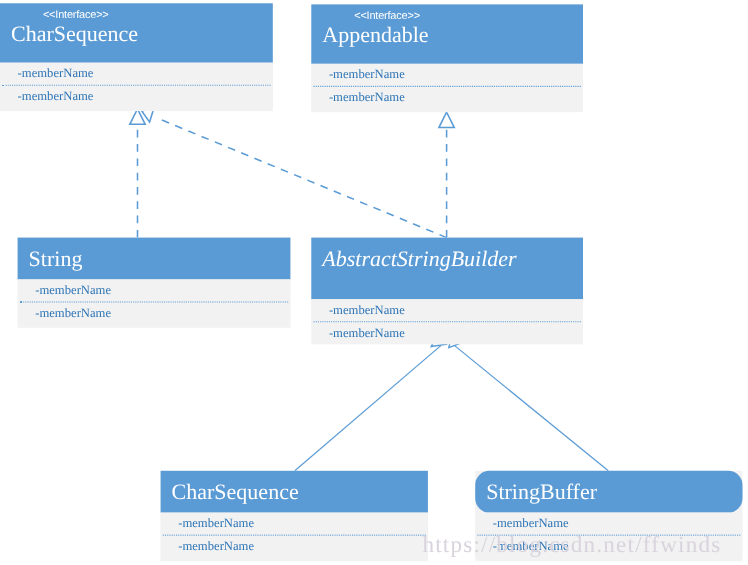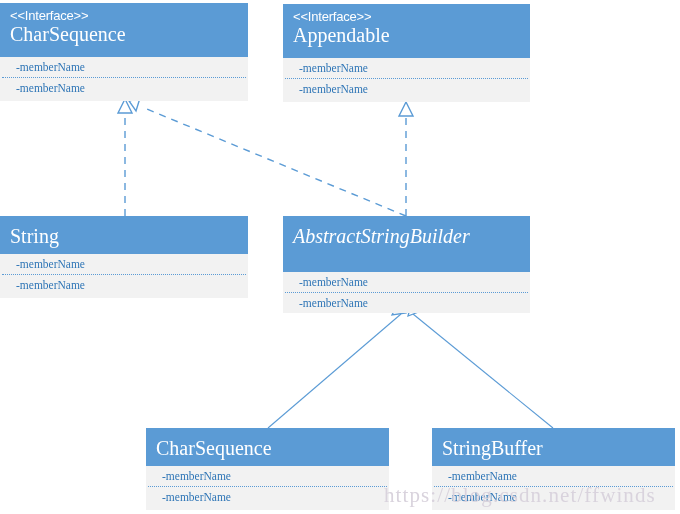--- a/index.html
+++ b/index.html
@@ -26,22 +26,23 @@
   }
   .uml-header {
     background: #5B9BD5;
     color: #ffffff;
     box-sizing: border-box;
     padding: 5px 10px 6px 10px;
     line-height: 1.18;
   }
   .uml-stereotype {
     display: block;
-    font-size: 13px;
+    font-size: 10px;
     letter-spacing: -0.2px;
+    margin-left: 29px;
   }
   .uml-name {
     display: block;
     font-size: 20px;
     font-family: Liberation Serif, serif;
   }
   .uml-name.abstract {
     font-style: italic;
   }
   .uml-body {
@@ -135,21 +136,21 @@
       <span class="uml-stereotype">&lt;&lt;Interface&gt;&gt;</span>
       <span class="uml-name">Appendable</span>
     </div>
     <div class="uml-body">
       <div class="uml-member">-memberName</div>
       <div class="uml-sep"></div>
       <div class="uml-member">-memberName</div>
     </div>
   </div>
 
-  <div class="uml-box" style="left:0px; top:216px; width:248px; height:82px;">
+  <div class="uml-box" style="left:16px; top:216px; width:248px; height:82px;">
     <div class="uml-header" style="height:38px; padding-top:9px;">
       <span class="uml-name">String</span>
     </div>
     <div class="uml-body">
       <div class="uml-member">-memberName</div>
       <div class="uml-sep"></div>
       <div class="uml-member">-memberName</div>
     </div>
   </div>
 
@@ -169,21 +170,21 @@
       <span class="uml-name">CharSequence</span>
     </div>
     <div class="uml-body">
       <div class="uml-member">-memberName</div>
       <div class="uml-sep"></div>
       <div class="uml-member">-memberName</div>
     </div>
   </div>
 
   <div class="uml-box" style="left:432px; top:428px; width:243px; height:82px;">
-    <div class="uml-header" style="height:38px; padding-top:9px;">
+    <div class="uml-header" style="height:38px; padding-top:9px;border-radius:13px;">
       <span class="uml-name">StringBuffer</span>
     </div>
     <div class="uml-body">
       <div class="uml-member">-memberName</div>
       <div class="uml-sep"></div>
       <div class="uml-member">-memberName</div>
     </div>
   </div>
 
   <div id="watermark">https://blog.csdn.net/ffwinds</div>

